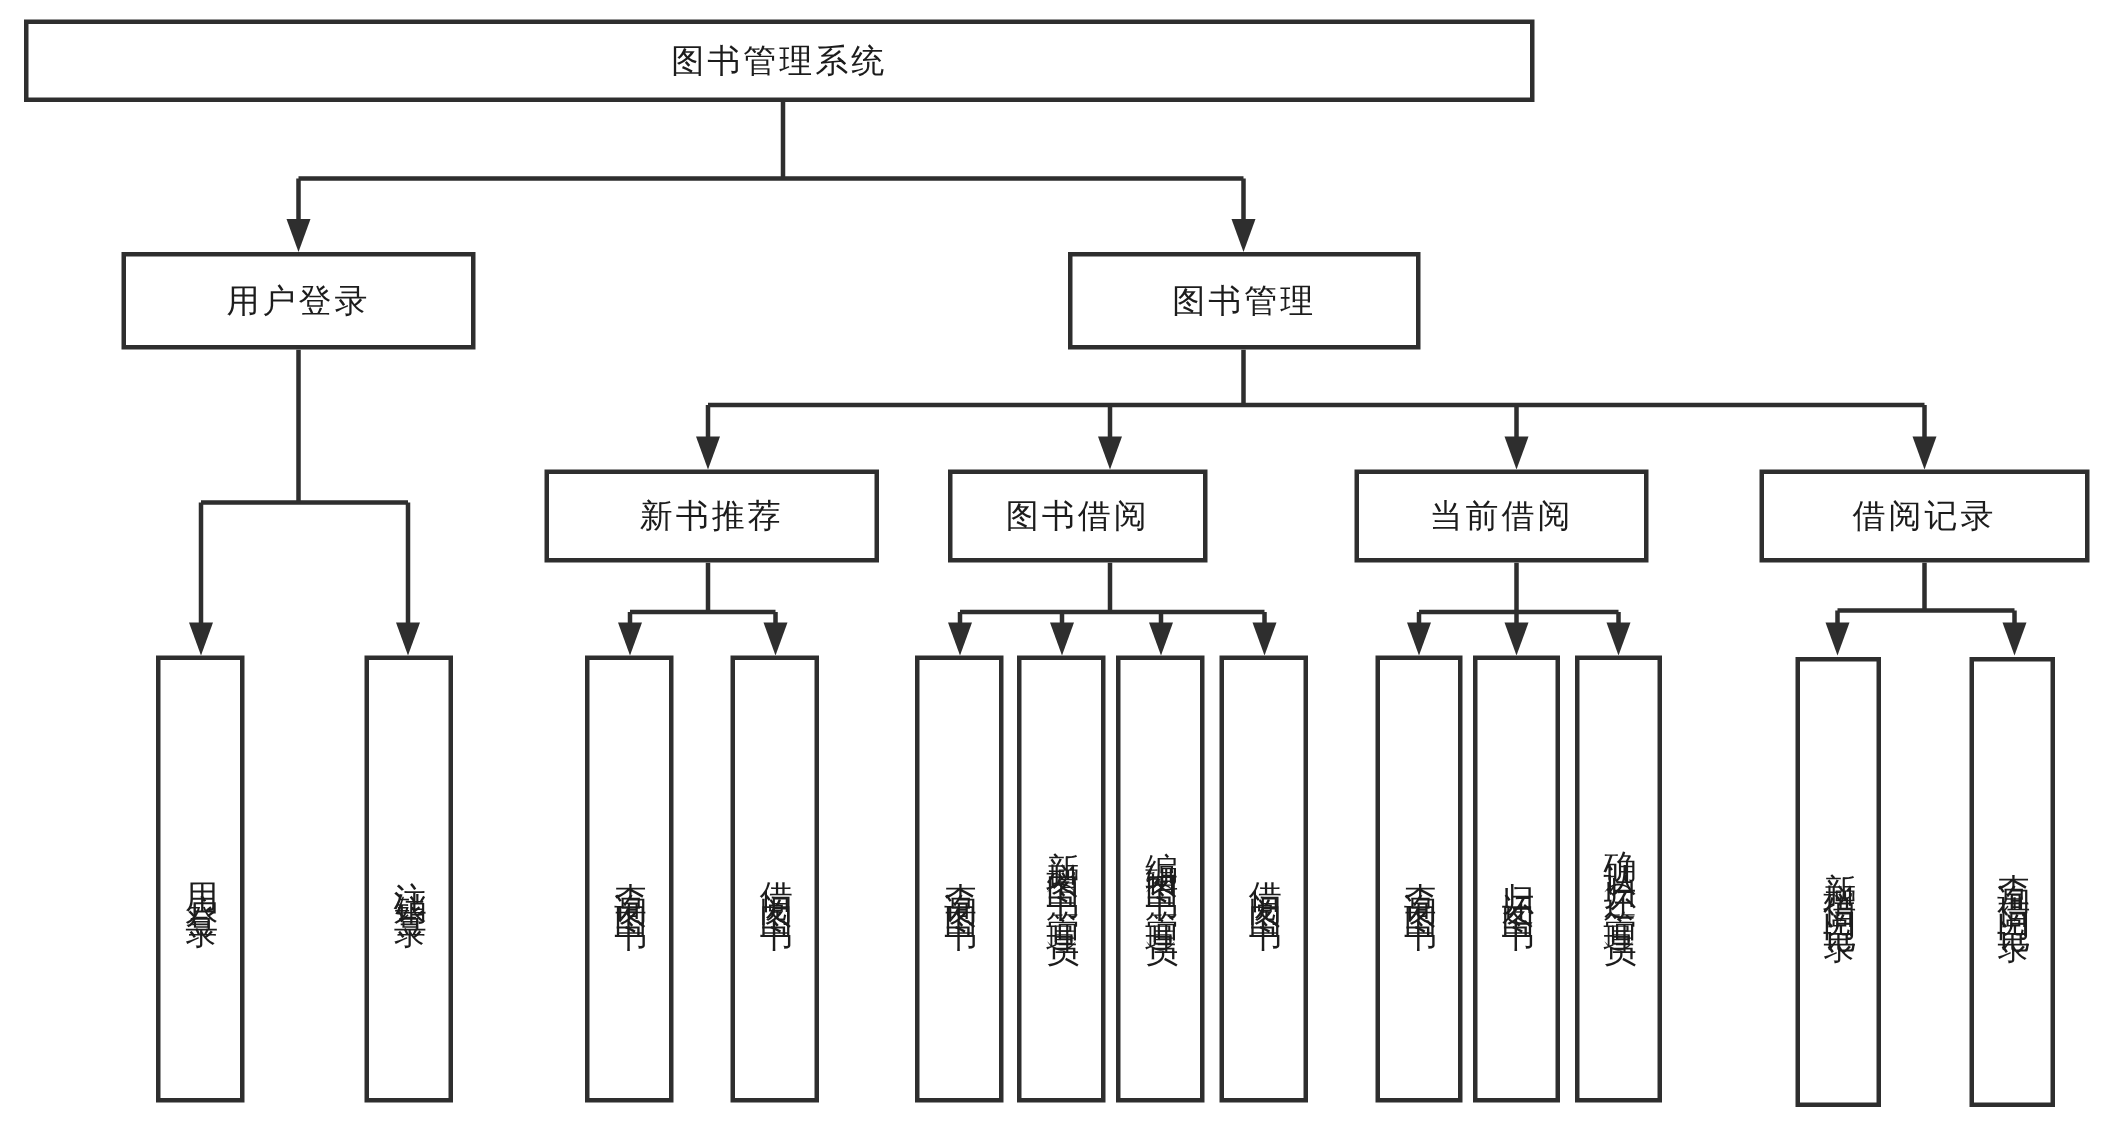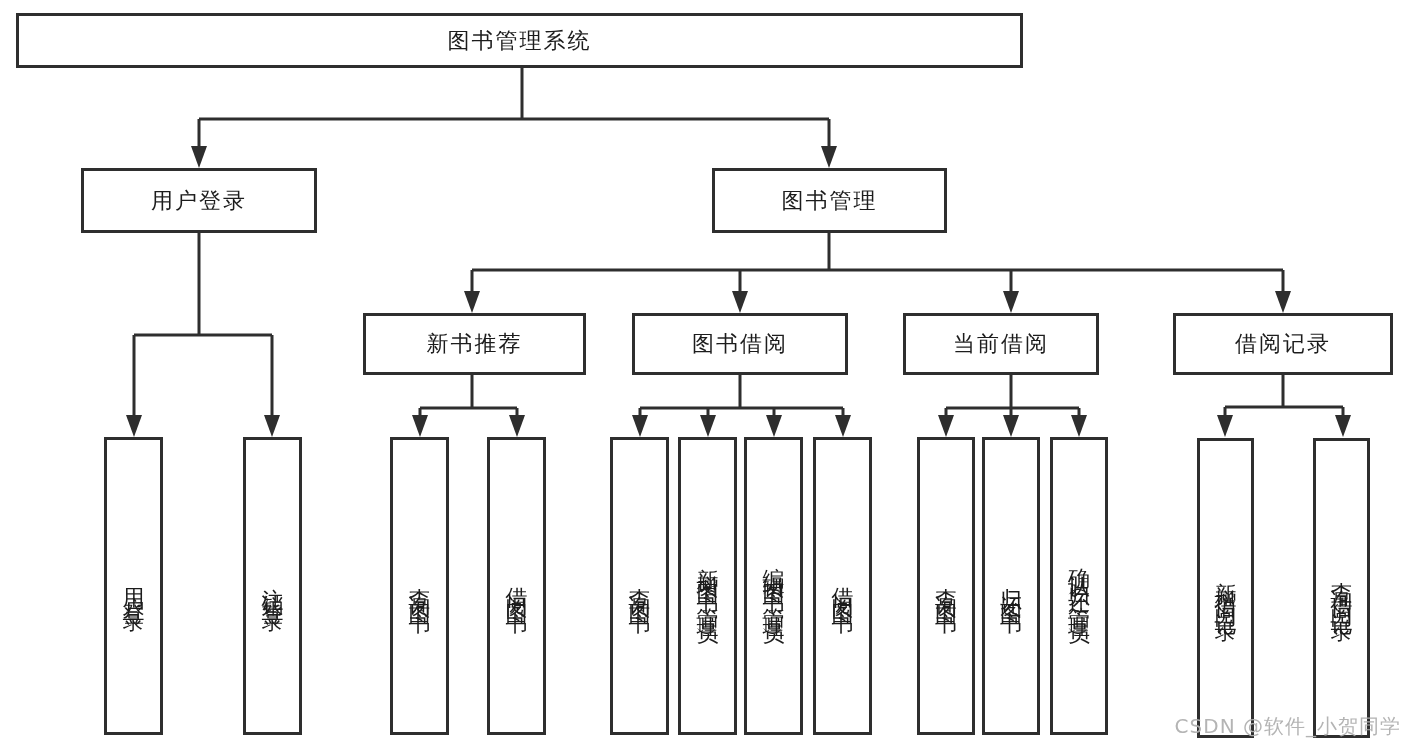--- a/index.html
+++ b/index.html
@@ -110,21 +110,21 @@
   <div class="node" style="left:81px; top:168px; width:236px; height:65px;">
     <span class="hlabel">用户登录</span>
   </div>
   <div class="node" style="left:712px; top:168px; width:235px; height:65px;">
     <span class="hlabel">图书管理</span>
   </div>
 
   <div class="node" style="left:363px; top:313px; width:223px; height:62px;">
     <span class="hlabel">新书推荐</span>
   </div>
-  <div class="node" style="left:632px; top:313px; width:216px; height:62px;">
+  <div class="node" style="left:632px; top:313px; width:173px; height:62px;">
     <span class="hlabel">图书借阅</span>
   </div>
   <div class="node" style="left:903px; top:313px; width:196px; height:62px;">
     <span class="hlabel">当前借阅</span>
   </div>
   <div class="node" style="left:1173px; top:313px; width:220px; height:62px;">
     <span class="hlabel">借阅记录</span>
   </div>
 
   <div class="node leaf" style="left:104px; top:437px; width:59px; height:298px;">
@@ -164,15 +164,14 @@
     <span class="vlabel">确认归还（管理员）</span>
   </div>
 
   <div class="node leaf" style="left:1197px; top:438px; width:57px; height:300px;">
     <span class="vlabel">新增借阅记录</span>
   </div>
   <div class="node leaf" style="left:1313px; top:438px; width:57px; height:300px;">
     <span class="vlabel">查询借阅记录</span>
   </div>
 
-  <div class="watermark">CSDN @软件_小贺同学</div>
 
 </div>
 
 </body></html>

